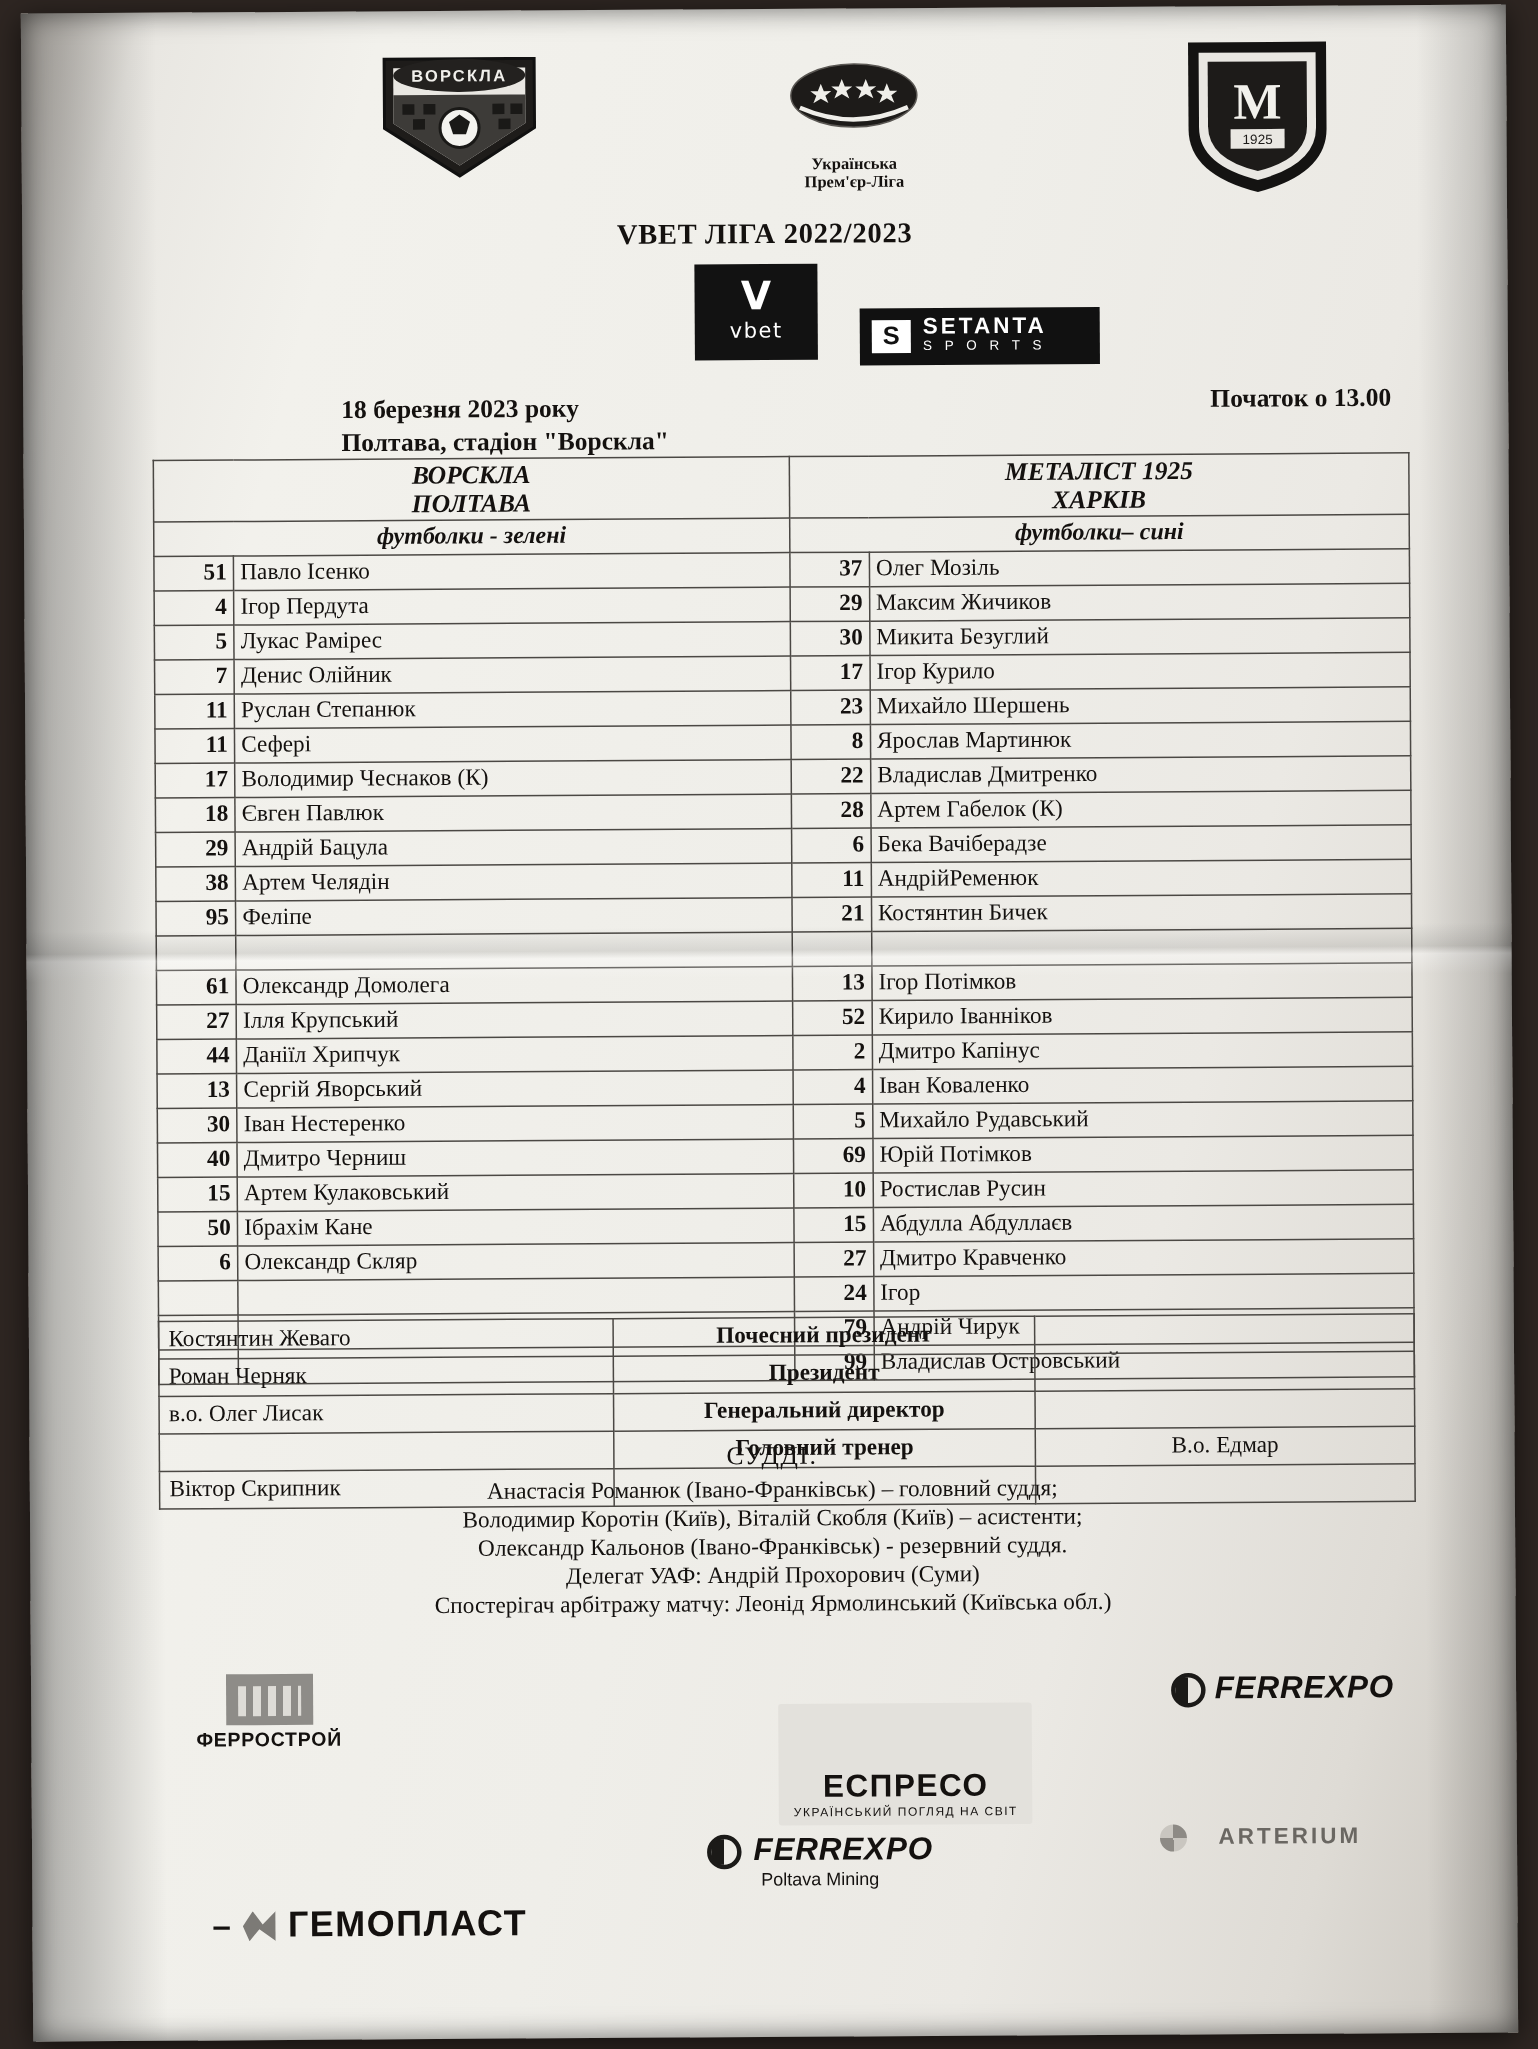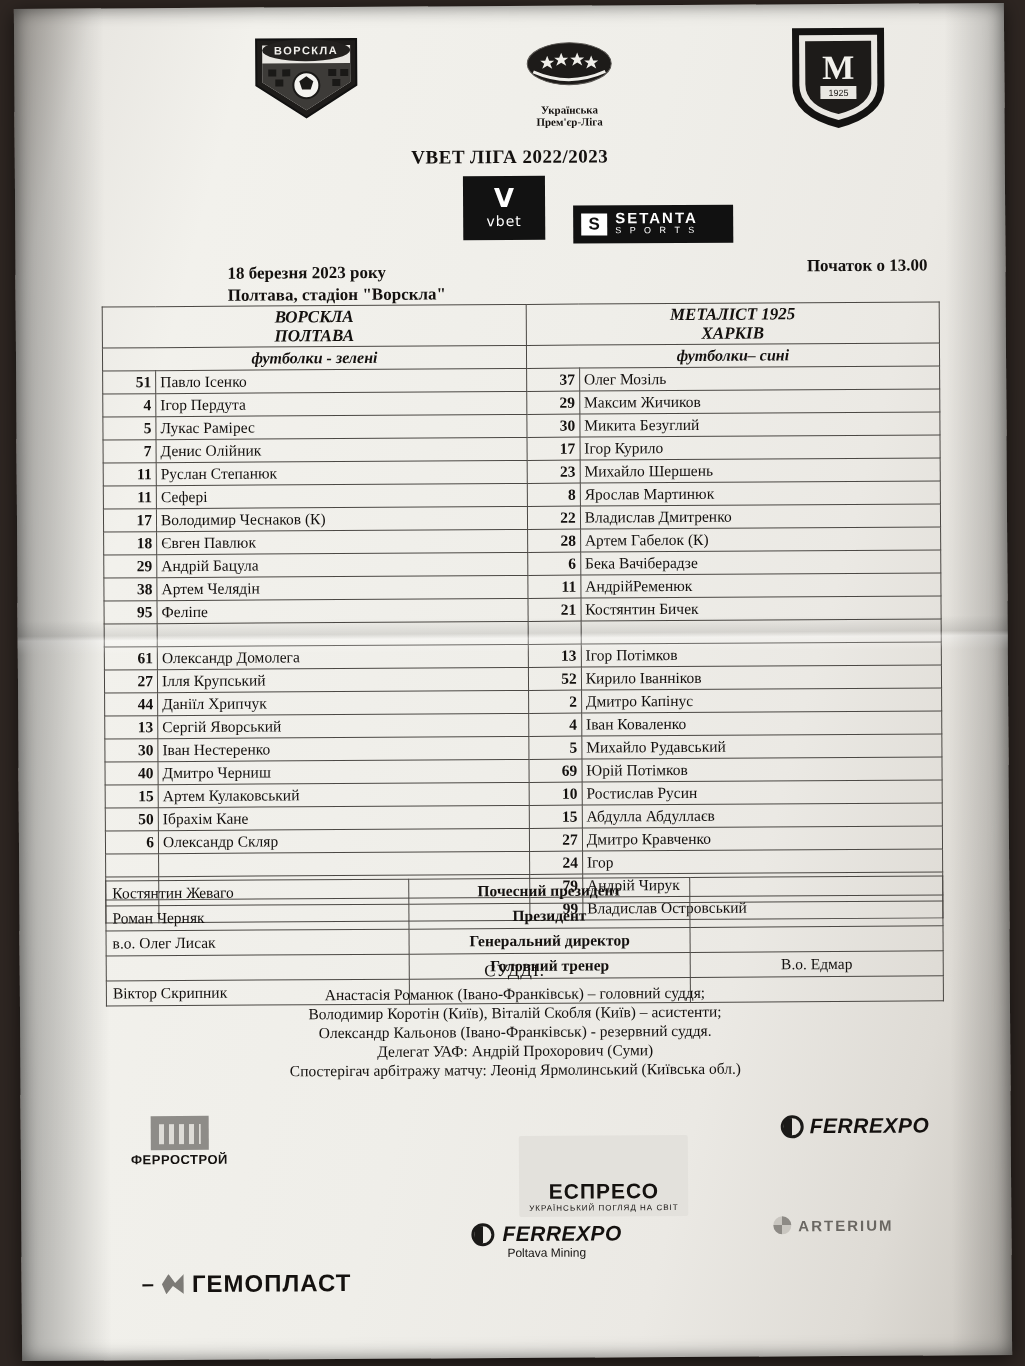--- a/index.html
+++ b/index.html
@@ -119,21 +119,21 @@
   .farro .t{font-size:12px;font-weight:bold;margin-top:2px;}
   .espreso{left:498px;top:1130px;background:#e3e1dc;padding:4px 10px;text-align:center;border-radius:2px;}
   .espreso .t1{font-size:21px;font-weight:bold;letter-spacing:1px;margin-top:40px;}
   .espreso .t2{font-size:8px;letter-spacing:1px;}
   .ferrexpo1{left:760px;top:1110px;display:flex;align-items:center;gap:6px;}
   .ferrexpo2{left:450px;top:1216px;text-align:center;}
   .fx-mark{width:17px;height:17px;border:3px solid #1b1a18;border-radius:50%;
       background:linear-gradient(90deg,#1b1a18 50%,transparent 50%);}
   .fx-txt{font-size:21px;font-weight:bold;letter-spacing:.5px;font-style:italic;}
   .fx-sub{font-size:12px;}
-  .arterium{left:752px;top:1212px;display:flex;align-items:center;gap:7px;color:#6a6762;}
+  .arterium{left:752px;top:1212px;display:flex;align-items:flex-start;gap:21px;color:#6a6762;}
   .art-mark{width:18px;height:18px;border-radius:50%;
       background:conic-gradient(#8d8a85 0 25%,#c9c6c0 0 50%,#8d8a85 0 75%,#c9c6c0 0);}
   .art-txt{font-size:15px;letter-spacing:2px;font-weight:bold;}
   .gemoplast{left:120px;top:1262px;display:flex;align-items:center;gap:8px;}
   .gm-mark{width:22px;height:20px;background:#7c7a76;
       clip-path:polygon(0 50%,30% 0,60% 45%,100% 0,100% 100%,50% 60%,20% 100%);}
   .gm-txt{font-size:24px;font-weight:bold;letter-spacing:1px;}
   .gm-dash{font-size:22px;font-weight:bold;}
 </style>
 </head>

